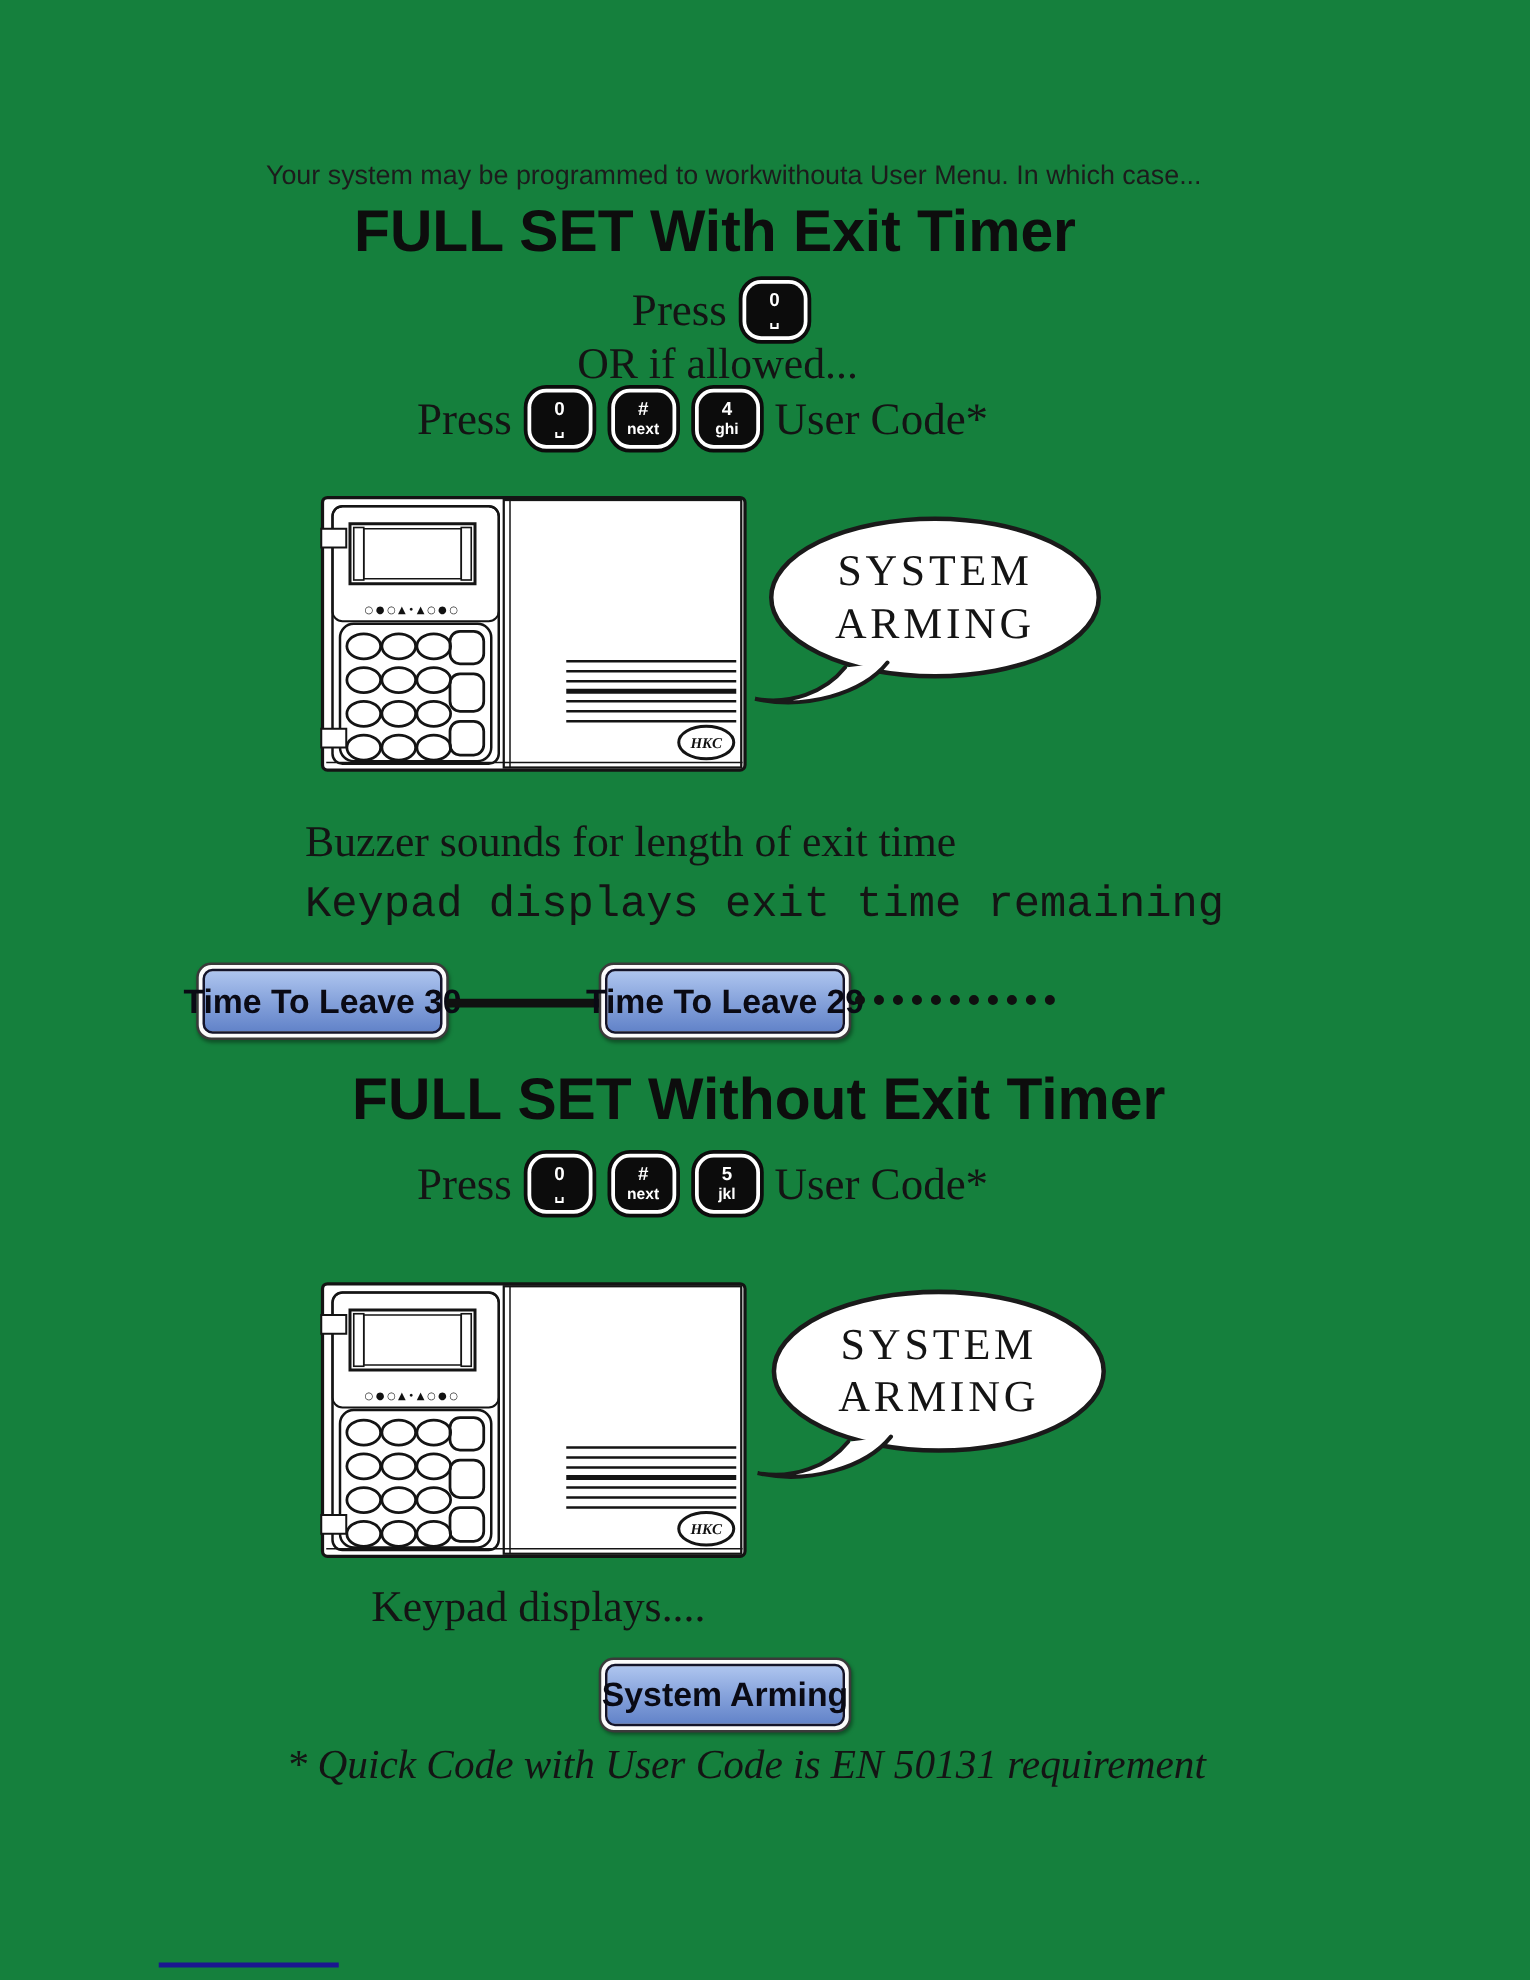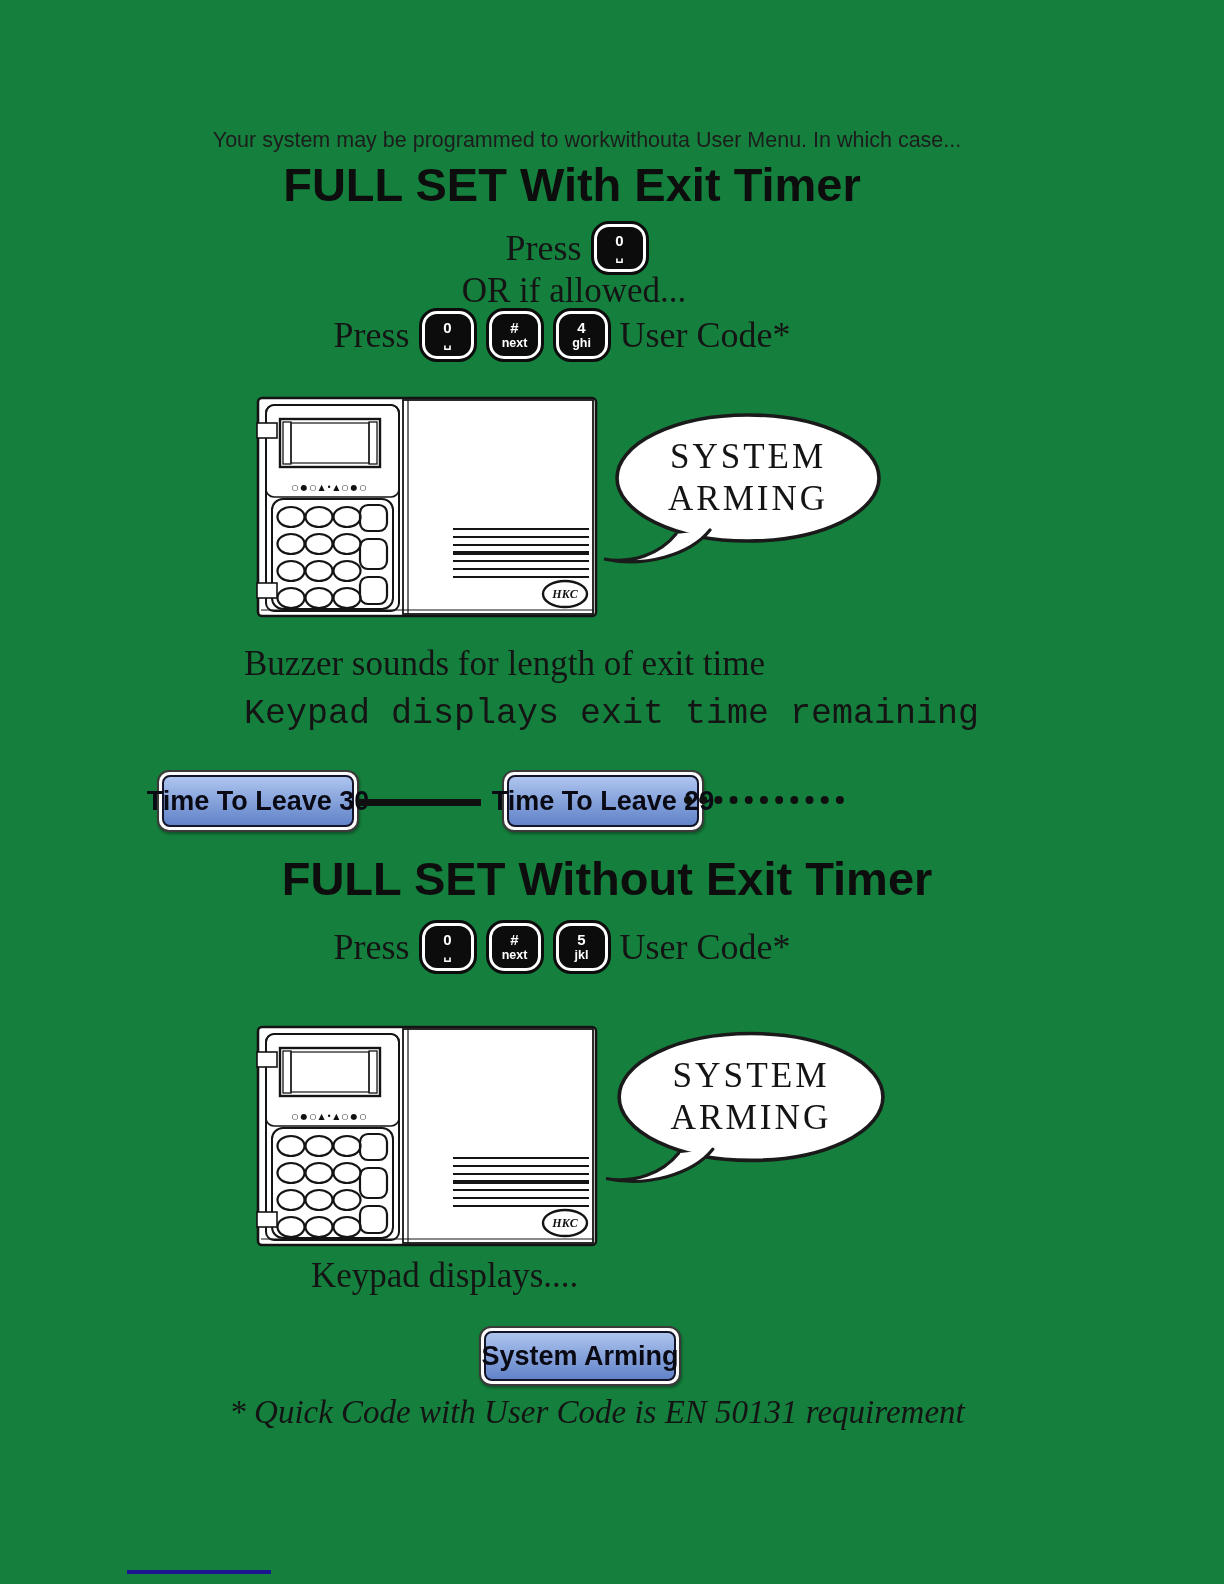--- a/index.html
+++ b/index.html
@@ -1,18 +1,18 @@
 <!DOCTYPE html>
 <html><head>
 <meta charset="utf-8">
 <style>
   html,body{margin:0;padding:0;background:#ffffff;}
   #page{position:relative;width:1224px;height:1584px;background:#15803d;overflow:hidden;
         font-family:"Liberation Serif",serif;color:#111;}
-  .abs{position:absolute;}
+  .abs{position:absolute;margin-top:10px;}
   .center-row{position:absolute;left:0;width:100%;display:flex;justify-content:center;align-items:center;}
   .intro{top:128px;font:21.5px "Liberation Sans",sans-serif;color:#1c1c1c;transform:translateX(-25px);}
   .intro .u{}
   .title{position:absolute;left:0;width:100%;text-align:center;
          font-family:"Liberation Sans",sans-serif;font-weight:bold;font-size:47px;color:#0d0d0d;letter-spacing:0px;}
   .serif-line{font-size:35px;color:#141414;}
   .press-row{gap:9px;font-size:36px;color:#141414;}
   .key{display:inline-flex;box-sizing:border-box;width:58px;height:54px;border:3px solid #0c0c0c;
        border-radius:18px;background:#fff;padding:3px;flex:0 0 auto;}
   .key .cap{flex:1;background:#0c0c0c;border-radius:12px;color:#fff;display:flex;flex-direction:column;
@@ -134,21 +134,21 @@
     <text class="bubble-text" x="150" y="102">ARMING</text>
   </svg>
 
   <div class="abs serif-line" style="left:244px;top:644px;">Buzzer sounds for length of exit time</div>
   <div class="abs serif-line" style="left:244px;top:694px;font-family:Liberation Mono, monospace;">Keypad displays exit time remaining</div>
 
   <div class="lcd" style="left:157px;top:770px;height:62px;">
     <div class="lcd-in"><span>Time To Leave 30</span></div>
   </div>
   <div class="connector-solid"></div>
-  <div class="lcd" style="left:502px;top:770px;height:62px;">
+  <div class="lcd" style="left:479px;top:770px;height:62px;">
     <div class="lcd-in"><span>Time To Leave 29</span></div>
   </div>
   <div class="connector-dotted"></div>
 
   <div class="title" style="top:851px;transform:translateX(-5px);">FULL SET Without Exit Timer</div>
 
   <div class="center-row press-row" style="top:920px;transform:translateX(-50px);">
     <span>Press</span>
     <span class="key">
       <span class="cap">
@@ -216,21 +216,21 @@
     <text class="hkc-text" x="310" y="205">HKC</text>
   </svg>
 
   <svg style="left:600px;top:1026px;" width="290" height="160" viewBox="0 0 288 158">
     <ellipse cx="150" cy="70" rx="131" ry="63" fill="#fff" stroke="#1a1a1a" stroke-width="3.6"></ellipse>
     <path d="M78,126 C62,146 34,156 6,151 C46,160 92,147 112,122" fill="#fff" stroke="#1a1a1a" stroke-width="3.2" stroke-linecap="round"></path>
     <text class="bubble-text" x="150" y="60">SYSTEM</text>
     <text class="bubble-text" x="150" y="102">ARMING</text>
   </svg>
 
-  <div class="abs serif-line" style="left:311px;top:1256px;">Keypad displays....</div>
+  <div class="abs serif-line" style="left:297px;top:1256px;">Keypad displays....</div>
 
   <div class="lcd" style="left:479px;top:1326px;height:60px;">
     <div class="lcd-in"><span>System Arming</span></div>
   </div>
 
   <div class="center-row footer-note">* Quick Code with User Code is EN 50131 requirement</div>
 
   <div class="navy-rule"></div>
 
 </div>

